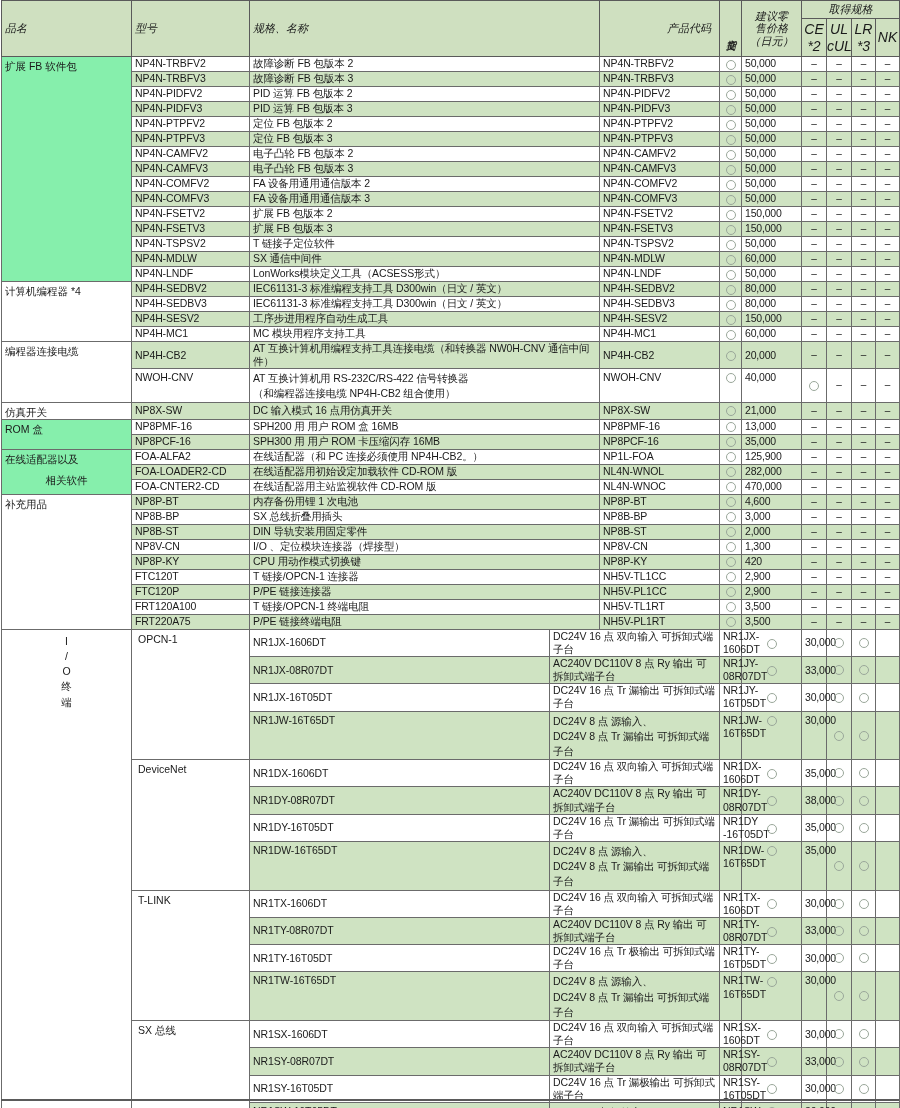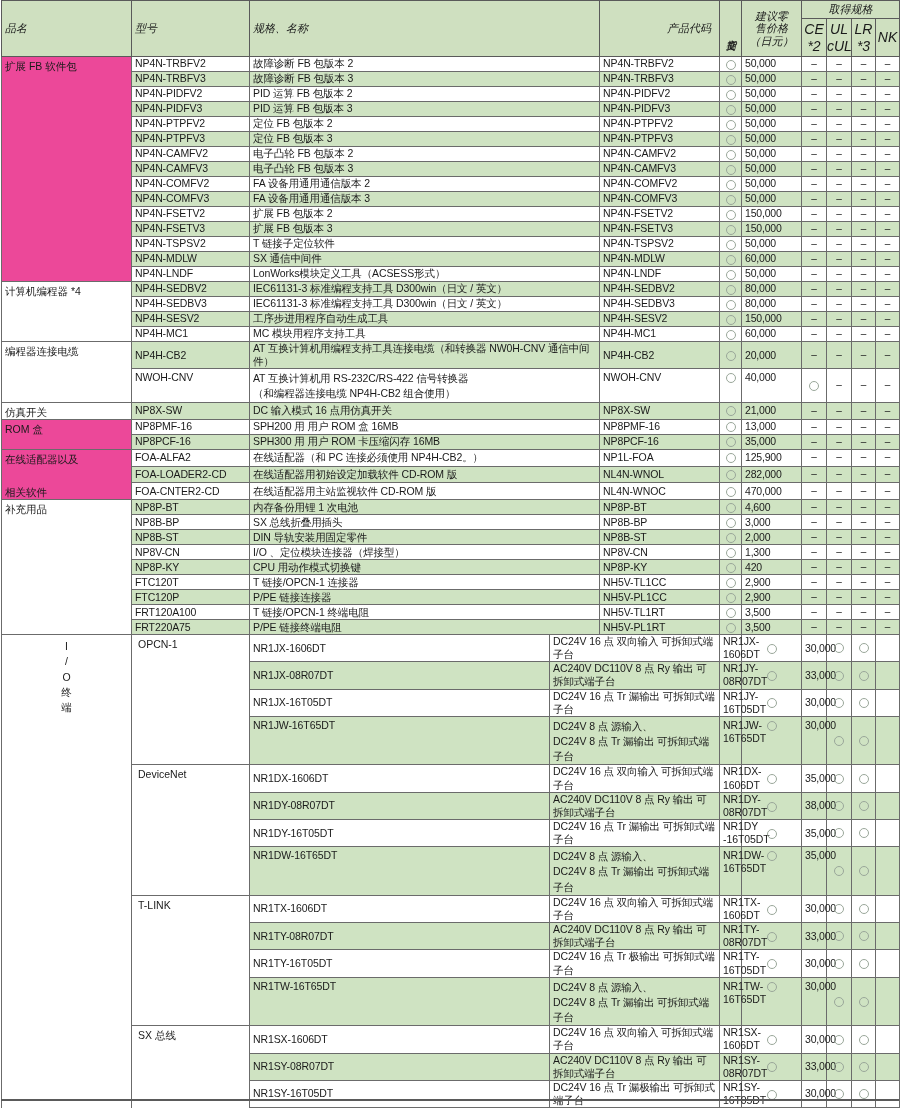--- a/index.html
+++ b/index.html
@@ -52,21 +52,21 @@
     font-size:10px;
   }
   .hd-sub{font-size:14px;}
   .hdr-stack{display:block;text-align:center;line-height:1.15;}
 
   tbody tr{height:15px;}
   tbody td{height:15px;}
   tr.alt > td{background:#cfe3c2;}
   tr.alt > td.namecell{background:#ffffff;}
 
-  td.namecell{background:#ec4899;vertical-align:top;padding-top:3px;font-size:10.5px;}
+  td.namecell{background:#86efac;vertical-align:top;padding-top:3px;font-size:10.5px;}
   td.subcell{background:#ffffff;vertical-align:top;padding-top:3px;padding-left:6px;font-size:10.5px;}
   td.vcell{background:#ffffff;text-align:center;vertical-align:top;padding-top:4px;}
   td.model{font-size:10.5px;letter-spacing:-0.1px;}
   td.spec{font-size:10.5px;letter-spacing:-0.1px;}
   td.code{font-size:10.5px;letter-spacing:-0.1px;}
   td.price{text-align:left;font-size:10.5px;padding-right:14px;letter-spacing:-0.2px;}
   td.lead{text-align:center;}
   td.mark{text-align:center;font-size:10px;color:#222;}
 
   .circ{
@@ -465,21 +465,21 @@
           <td class="lead"><span class="circ"></span></td>
           <td class="price">35,000</td>
           <td class="mark">–</td>
           <td class="mark">–</td>
           <td class="mark">–</td>
           <td class="mark">–</td>
         </tr>
         <tr class=" sec-top">
           <td class="namecell" rowspan="3" colspan="1">
             <div>在线适配器以及</div>
-            <div style="margin-top: 20px;">相关软件</div>
+            <div style="margin-top: 8px; text-align: center;">相关软件</div>
           </td>
           <td class="model">FOA-ALFA2</td>
           <td class="spec" colspan="2">
             <div>在线适配器（和 PC 连接必须使用 NP4H-CB2。）</div>
           </td>
           <td class="code">NP1L-FOA</td>
           <td class="lead"><span class="circ"></span></td>
           <td class="price">125,900</td>
           <td class="mark">–</td>
           <td class="mark">–</td>

